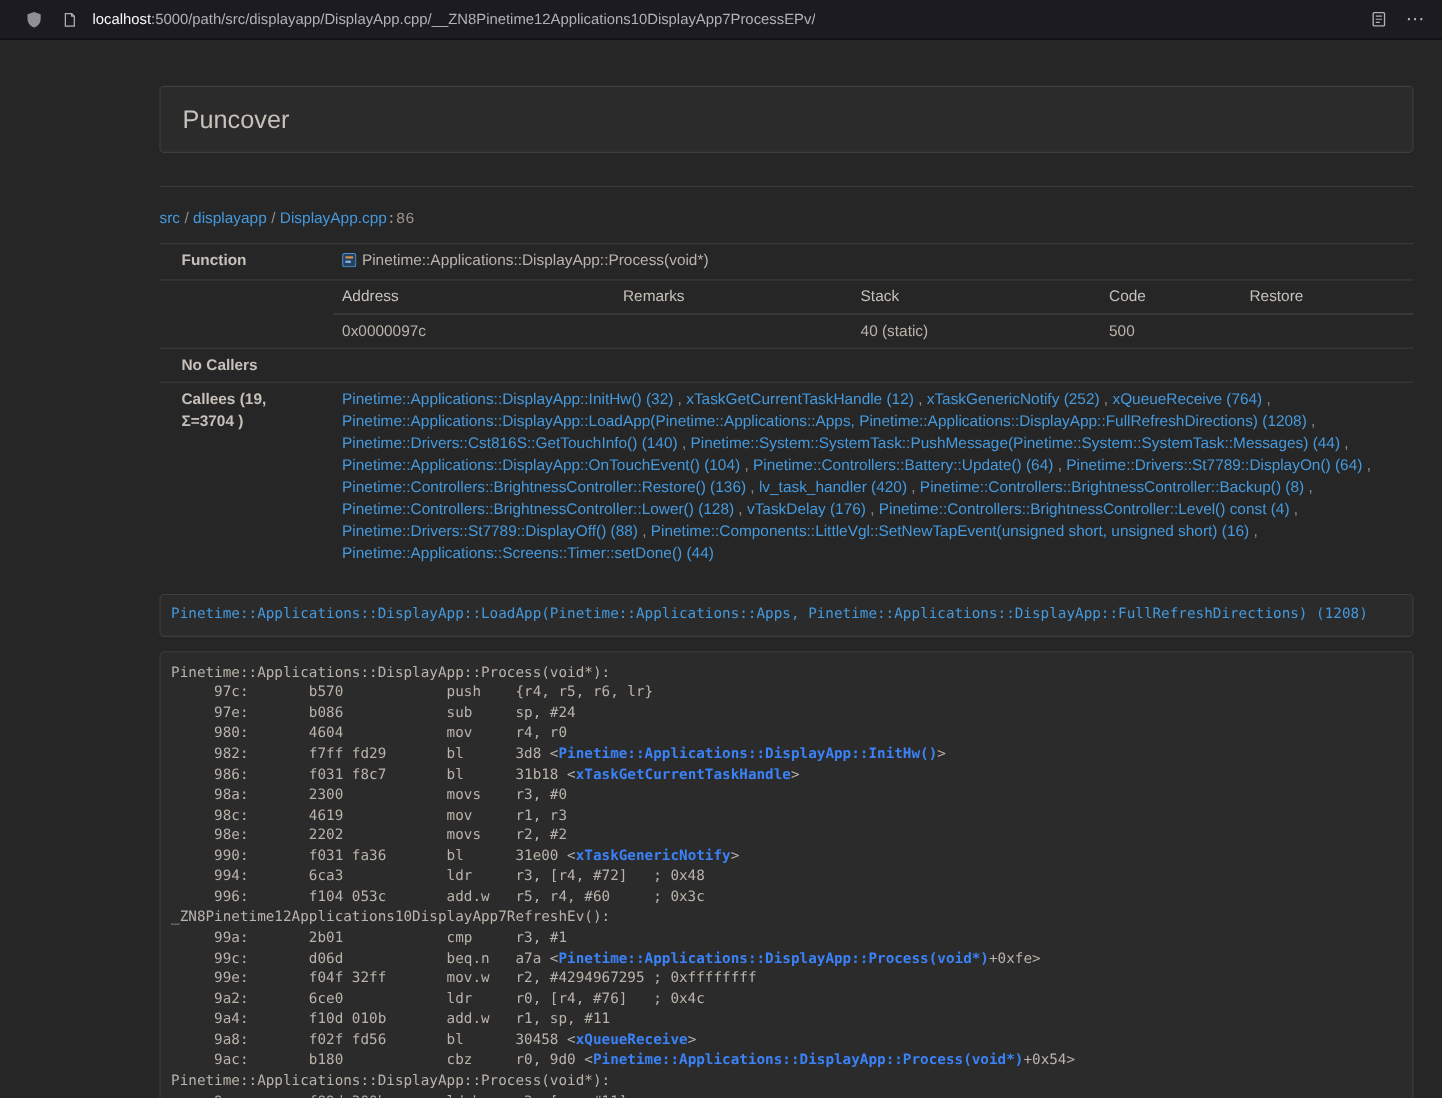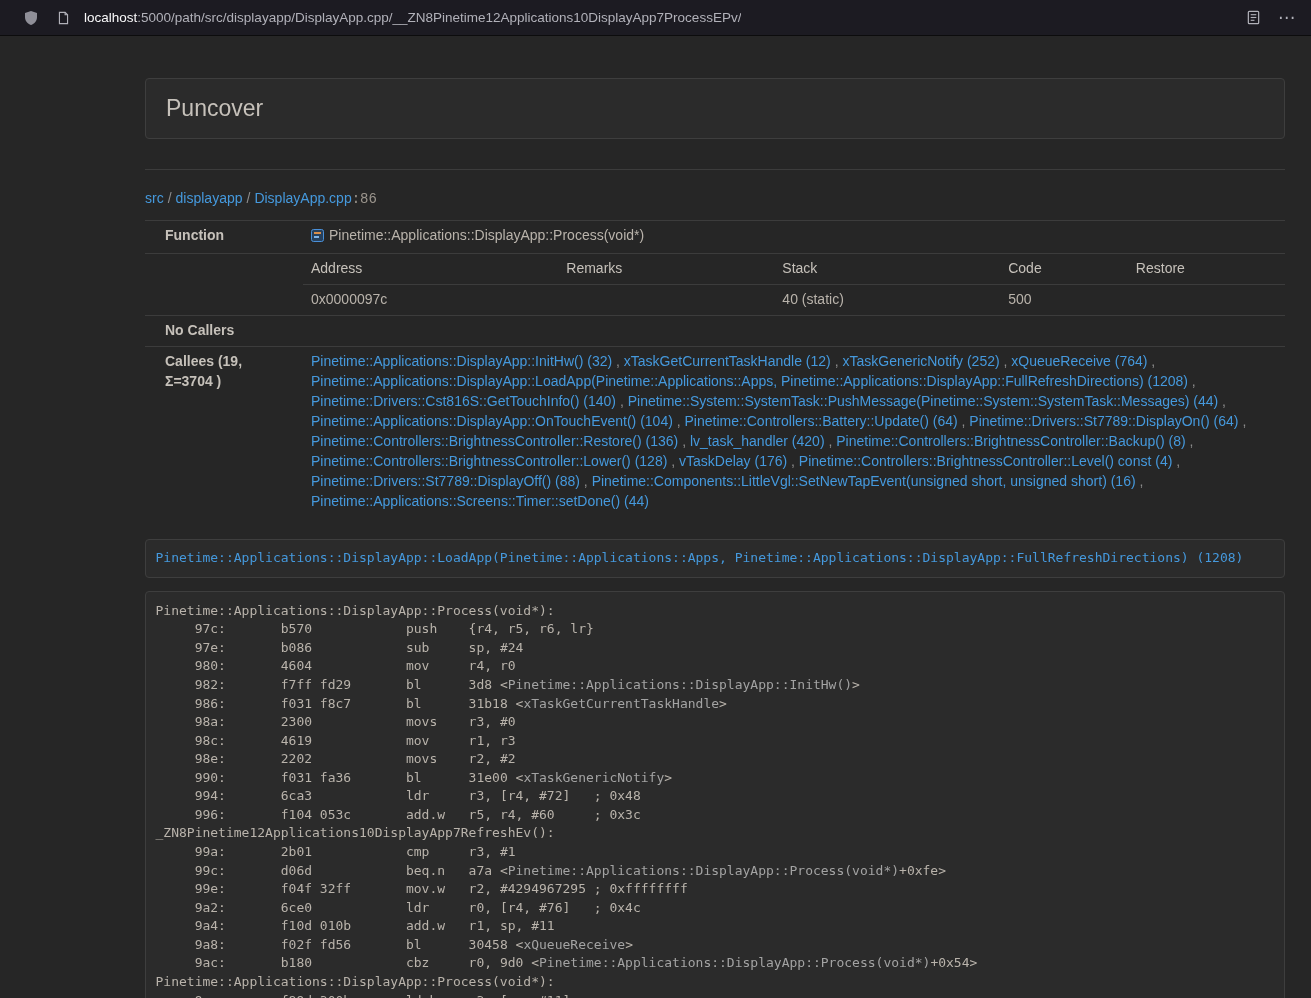--- a/index.html
+++ b/index.html
@@ -57,21 +57,21 @@
   pre.panel {
     font-family: "DejaVu Sans Mono", "Liberation Mono", monospace;
     font-size: 13px; line-height: 18.57px;
     background: #2b2b2b; border: 1px solid #3e3e3e; border-radius: 4px;
     padding: 9.5px; white-space: pre; overflow: hidden;
     -moz-tab-size: 8; tab-size: 8;
   }
   .highlight-panel { margin-top: 22px; }
   .highlight-panel a { color: #4599dd; text-decoration: none; }
   .code-panel { margin-top: 13px; color: #b9b3ab; }
-  .code-panel a { color: #a3a3a3; text-decoration: none; }
+  .code-panel a { color: #3b82f6; text-decoration: none; font-weight: bold; }
 </style>
 </head>
 <body>
 
 <div class="topbar">
   <span class="icon-btn shield">
     <svg width="16" height="16" viewBox="0 0 16 16">
         <path d="M8 1l6 2v4c0 4-2.5 6.6-6 8-3.5-1.4-6-4-6-8V3z" fill="#8f8f98"></path>
       </svg>
   </span>

